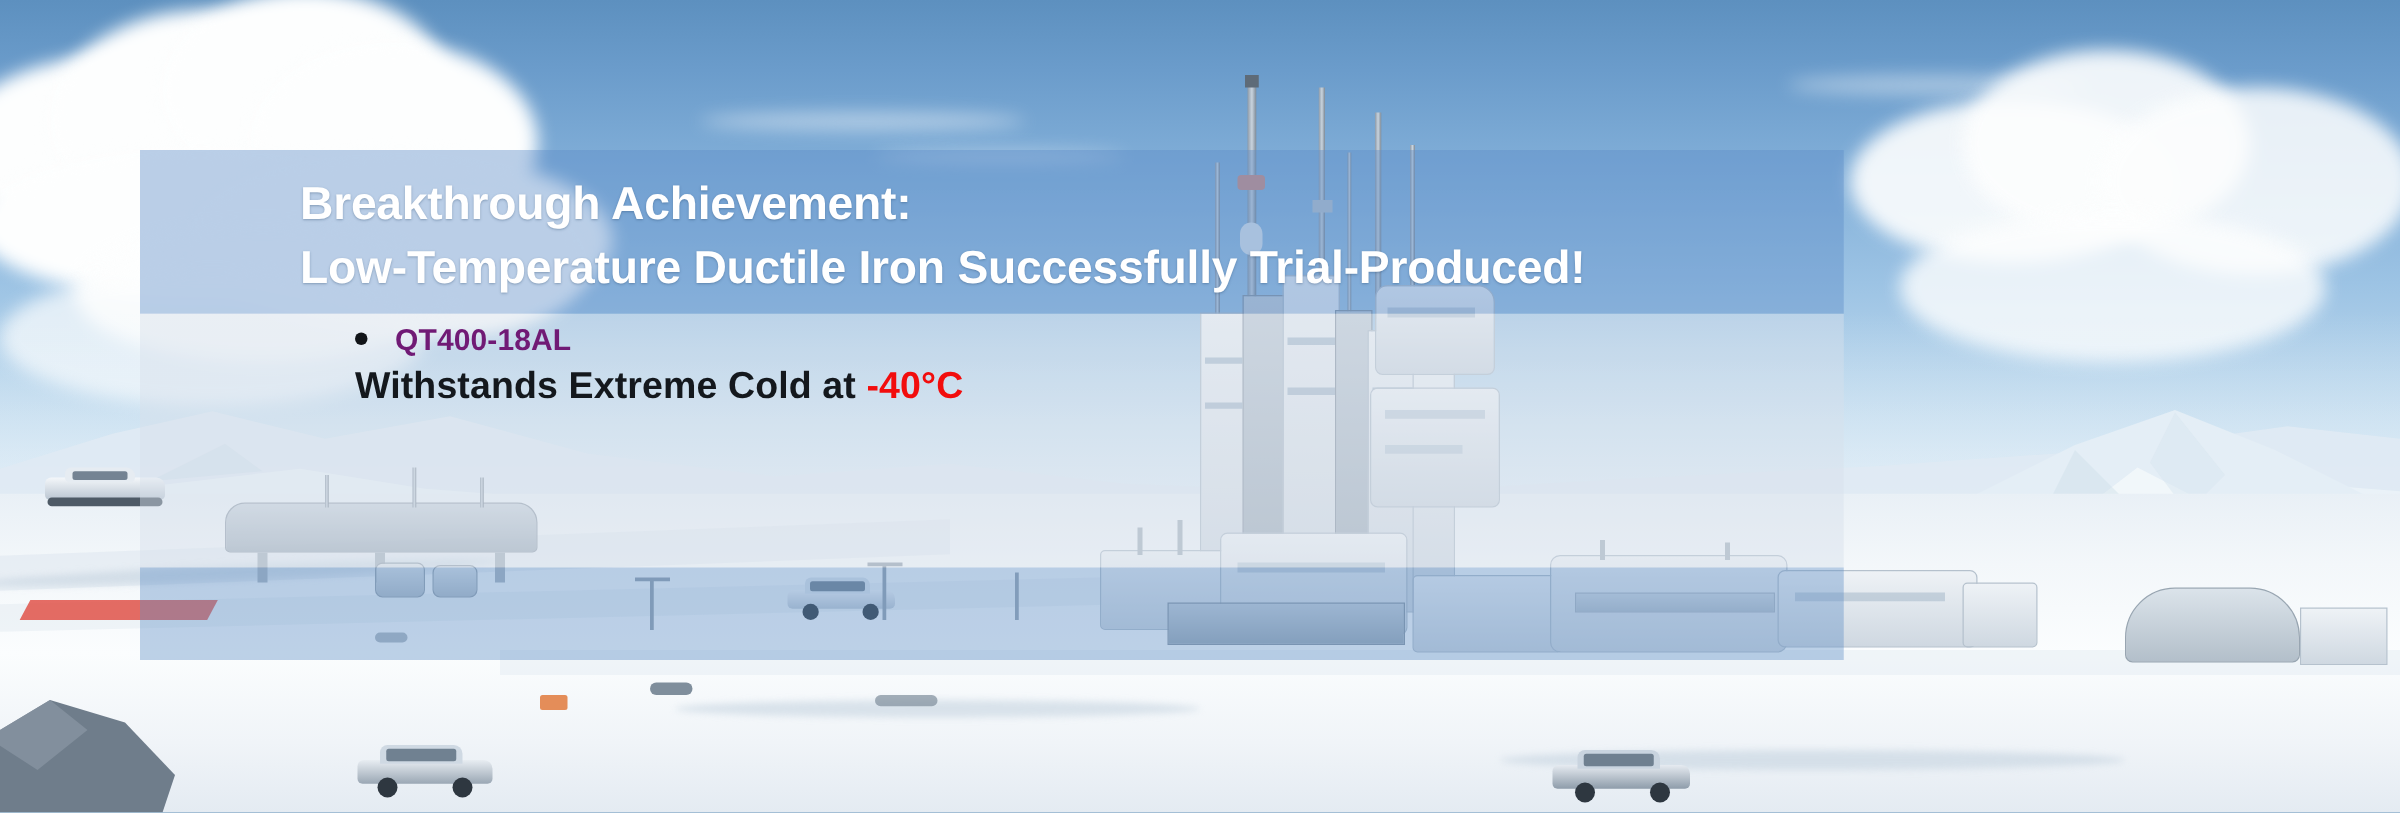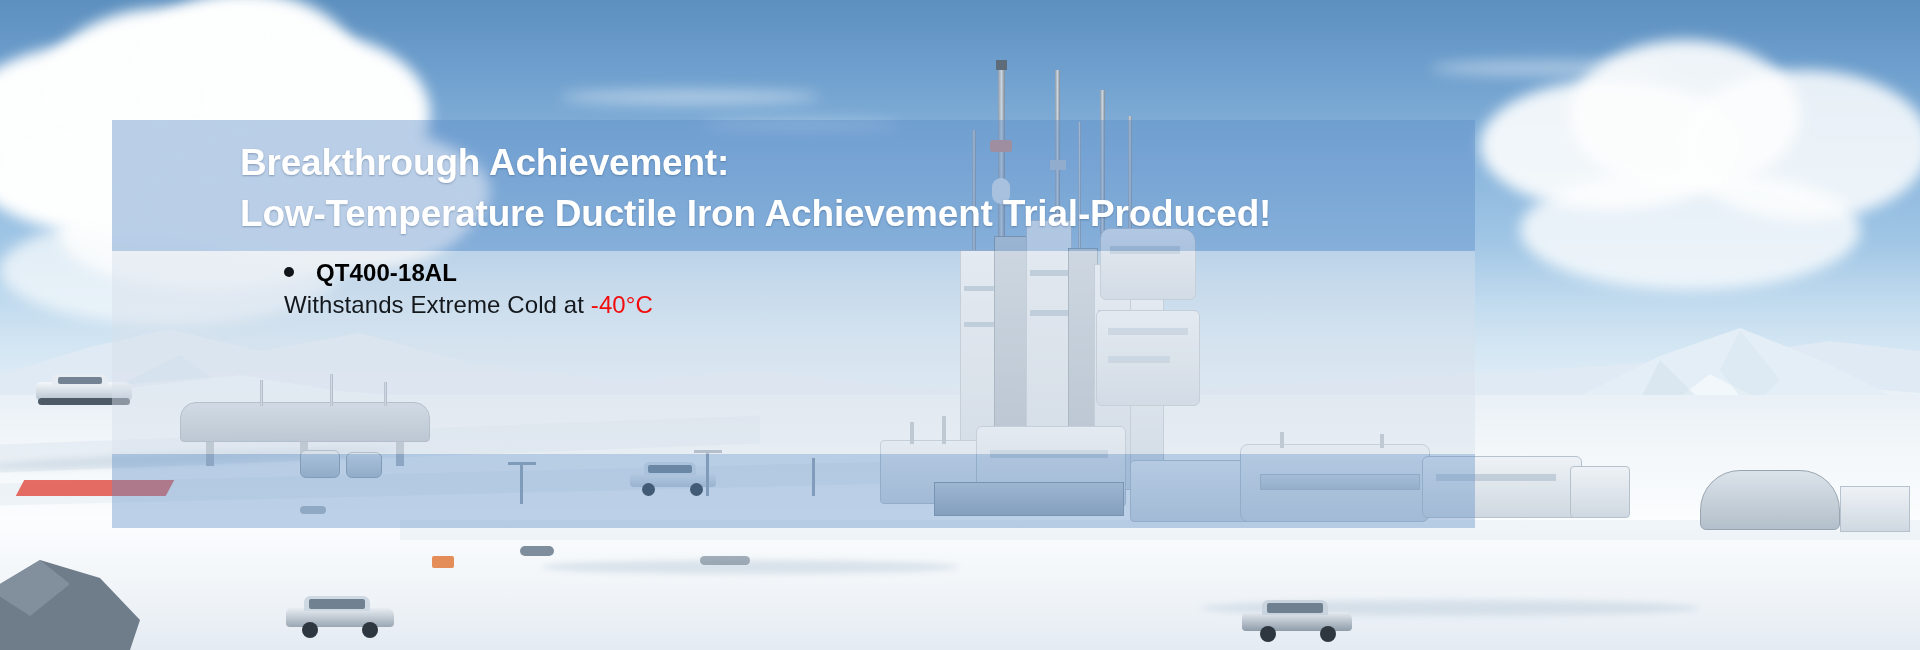--- a/index.html
+++ b/index.html
@@ -74,25 +74,25 @@
   .headline .l2 { display:block; margin-top:14px; }
 
   .bullets { position:absolute; left:172px; top:138px; width:1180px; }
   .bgroup { margin-bottom:22px; }
   .brow { display:flex; align-items:baseline; }
   .bdot {
     display:inline-block; width:10px; height:10px; border-radius:50%;
     background:#111418; margin-right:22px; flex:none; position:relative; top:-4px;
   }
   .bcode {
-    color:#000000; font-weight:bold; font-size:24px; line-height:1.28;
+    color:#701a75; font-weight:bold; font-size:24px; line-height:1.28;
     letter-spacing:.1px;
   }
   .bdesc {
-    color:#14181d; font-weight:normal; font-size:24px; line-height:1.3;
+    color:#14181d; font-weight:bold; font-size:30px; line-height:1.3;
     letter-spacing:.1px; margin-left:-0px; white-space:nowrap;
   }
   .temp { color:#f20d0d; }
   .desc-indent { margin-left:0px; }
 </style>
 </head>
 <body>
 
 <div id="scene">
 
@@ -272,21 +272,21 @@
 </div>
 
 <div id="overlay">
 
   <div class="band band-head"></div>
   <div class="band band-body"></div>
   <div class="band band-foot"></div>
 
   <div class="headline">
     <span>Breakthrough Achievement:</span>
-    <span class="l2">Low-Temperature Ductile Iron Achievement Trial-Produced!</span>
+    <span class="l2">Low-Temperature Ductile Iron Successfully Trial-Produced!</span>
   </div>
 
   <div class="bullets">
 
     <div class="bgroup">
       <div class="brow">
         <span class="bdot"></span>
         <span class="bcode">QT400-18AL</span>
       </div>
       <div class="bdesc desc-indent">

